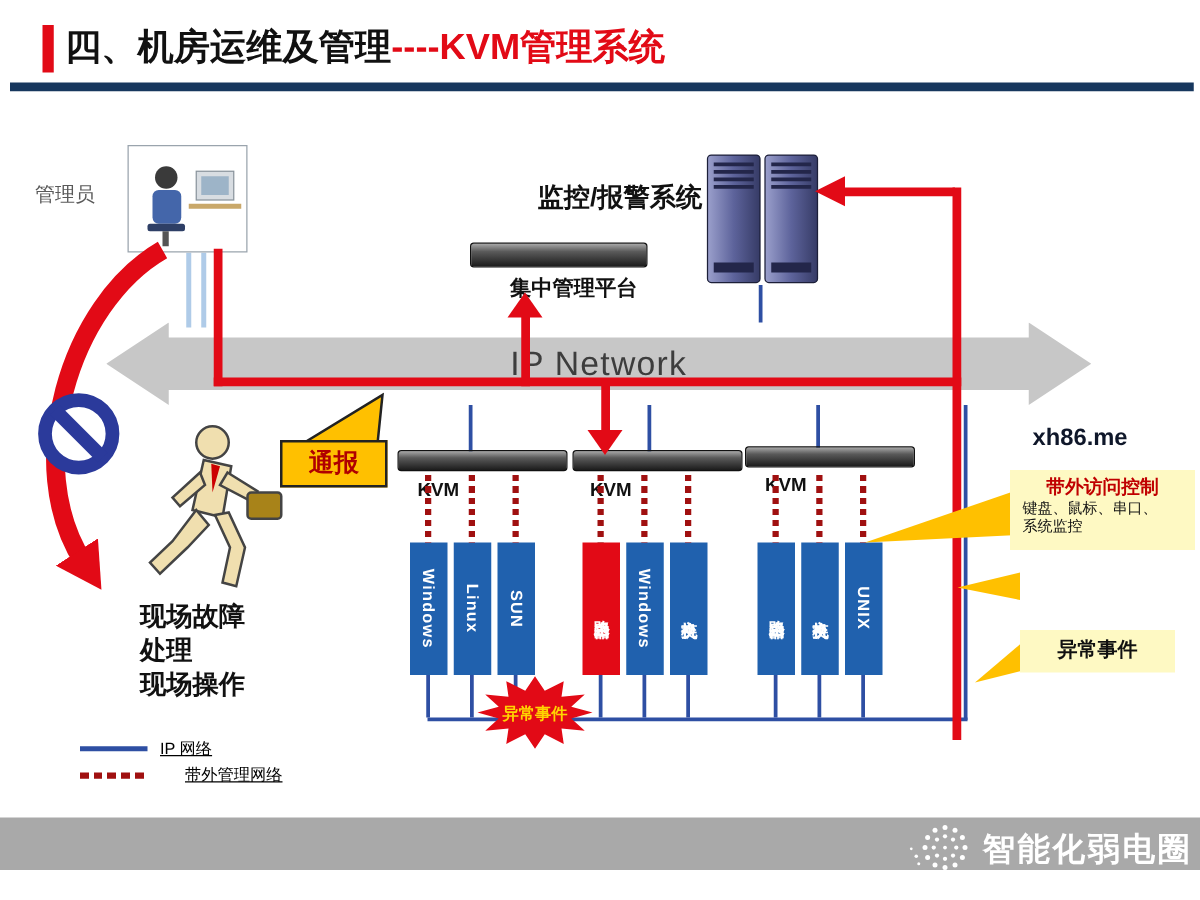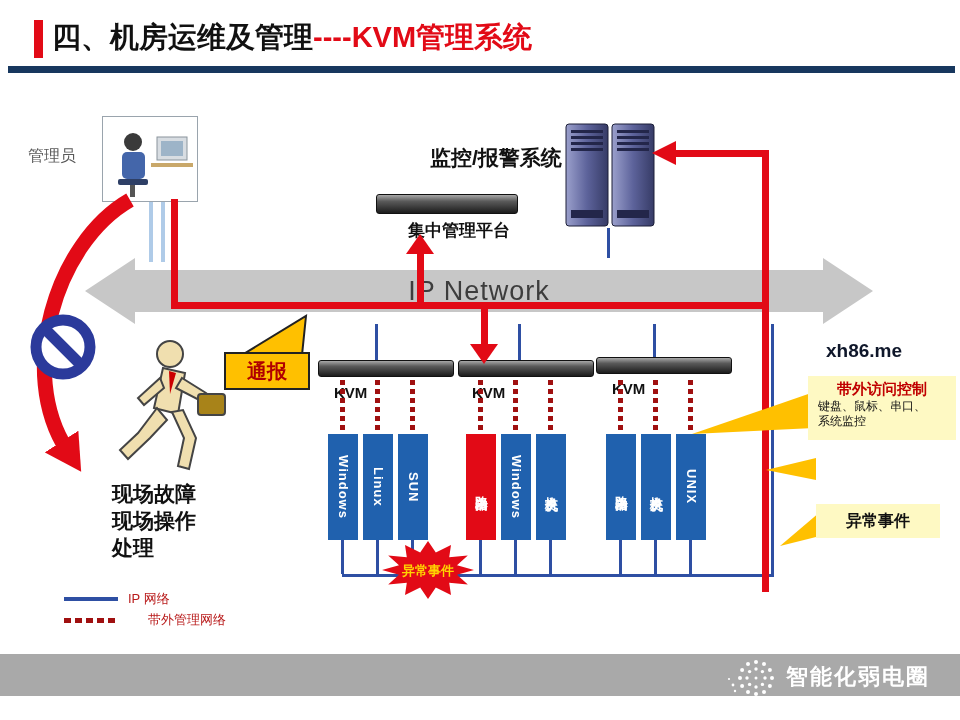--- a/index.html
+++ b/index.html
@@ -58,26 +58,26 @@
   .oob-box { left:808px; top:376px; width:148px; height:64px; padding-top:4px; }
   .oob-title { text-align:center; font-size:15px; font-weight:700; color:#C00000; }
   .oob-line { padding-left:10px; font-size:12px; line-height:15px; color:#111; }
   .sys-box { left:812px; top:450px; width:114px; height:30px; text-align:center; line-height:30px; font-size:15px; font-weight:700; }
   .event-box { left:816px; top:504px; width:124px; height:34px; text-align:center; line-height:34px; font-size:16px; font-weight:700; }
   .watermark { position:absolute; left:826px; top:340px; font-size:19px; font-weight:700; color:#0f172a; }
 
   
   .legend-ip-sample { position:absolute; left:64px; top:597px; width:54px; height:4px; background:#2E4FA3; }
   .legend-oob-sample { position:absolute; left:64px; top:618px; width:54px; height:5px; background:repeating-linear-gradient(to right,#A01010 0 7px,transparent 7px 11px); }
-  .legend-label { position:absolute; font-size:13px; color:#b91c1c; }
+  .legend-label { position:absolute; font-size:13px; color:#000000;text-decoration:underline; }
 
   
   .footer-bar { position:absolute; left:0; top:654px; width:960px; height:42px; background:#A9A9A9; }
   .footer-logo { position:absolute; left:726px; top:658px; }
-  .footer-brand { position:absolute; left:786px; top:662px; font-size:22px; font-weight:700; color:#fff; letter-spacing:2px; }
+  .footer-brand { position:absolute; left:786px; top:662px; font-size:26px; font-weight:700; color:#fff; letter-spacing:2px; }
 </style>
 </head>
 <body>
 
 <div id="stage">
 
   <div class="title-accent"></div>
   <div class="page-title"><span class="t-black">四、机房运维及管理</span><span class="t-red">----KVM管理系统</span></div>
   <div class="title-rule"></div>
 
@@ -176,22 +176,22 @@
     <path d="M61 33 L68 35 L62 56 Z" fill="#CC0000"></path>
     <path d="M74 40 L98 55 L93 63 L68 50 Z" fill="#F0DFAF" stroke="#444" stroke-width="2"></path>
     <path d="M52 40 L30 60 L36 67 L56 50 Z" fill="#F0DFAF" stroke="#444" stroke-width="2"></path>
     <path d="M49 70 L30 95 L12 112 L20 121 L42 100 L59 82 Z" fill="#F0DFAF" stroke="#444" stroke-width="2"></path>
     <path d="M64 74 L76 100 L70 128 L81 131 L88 100 L75 72 Z" fill="#F0DFAF" stroke="#444" stroke-width="2"></path>
     <rect x="90" y="56" width="27" height="21" rx="3" fill="#A88319" stroke="#444" stroke-width="2"></rect>
   </svg>
 
   <div class="site-text">
     <div>现场故障</div>
+    <div>处理</div>
     <div>现场操作</div>
-    <div>处理</div>
   </div>
 
   <svg style="position:absolute; left:232px; top:314px;" width="80" height="42">
     <polygon points="10,41 70,41 74,2" fill="#FFC000" stroke="#222" stroke-width="2"></polygon>
   </svg>
   <div class="notify-box">通报</div>
 
   <div class="group g1">
       <div class="bar">
         <div class="dash-up"></div>

